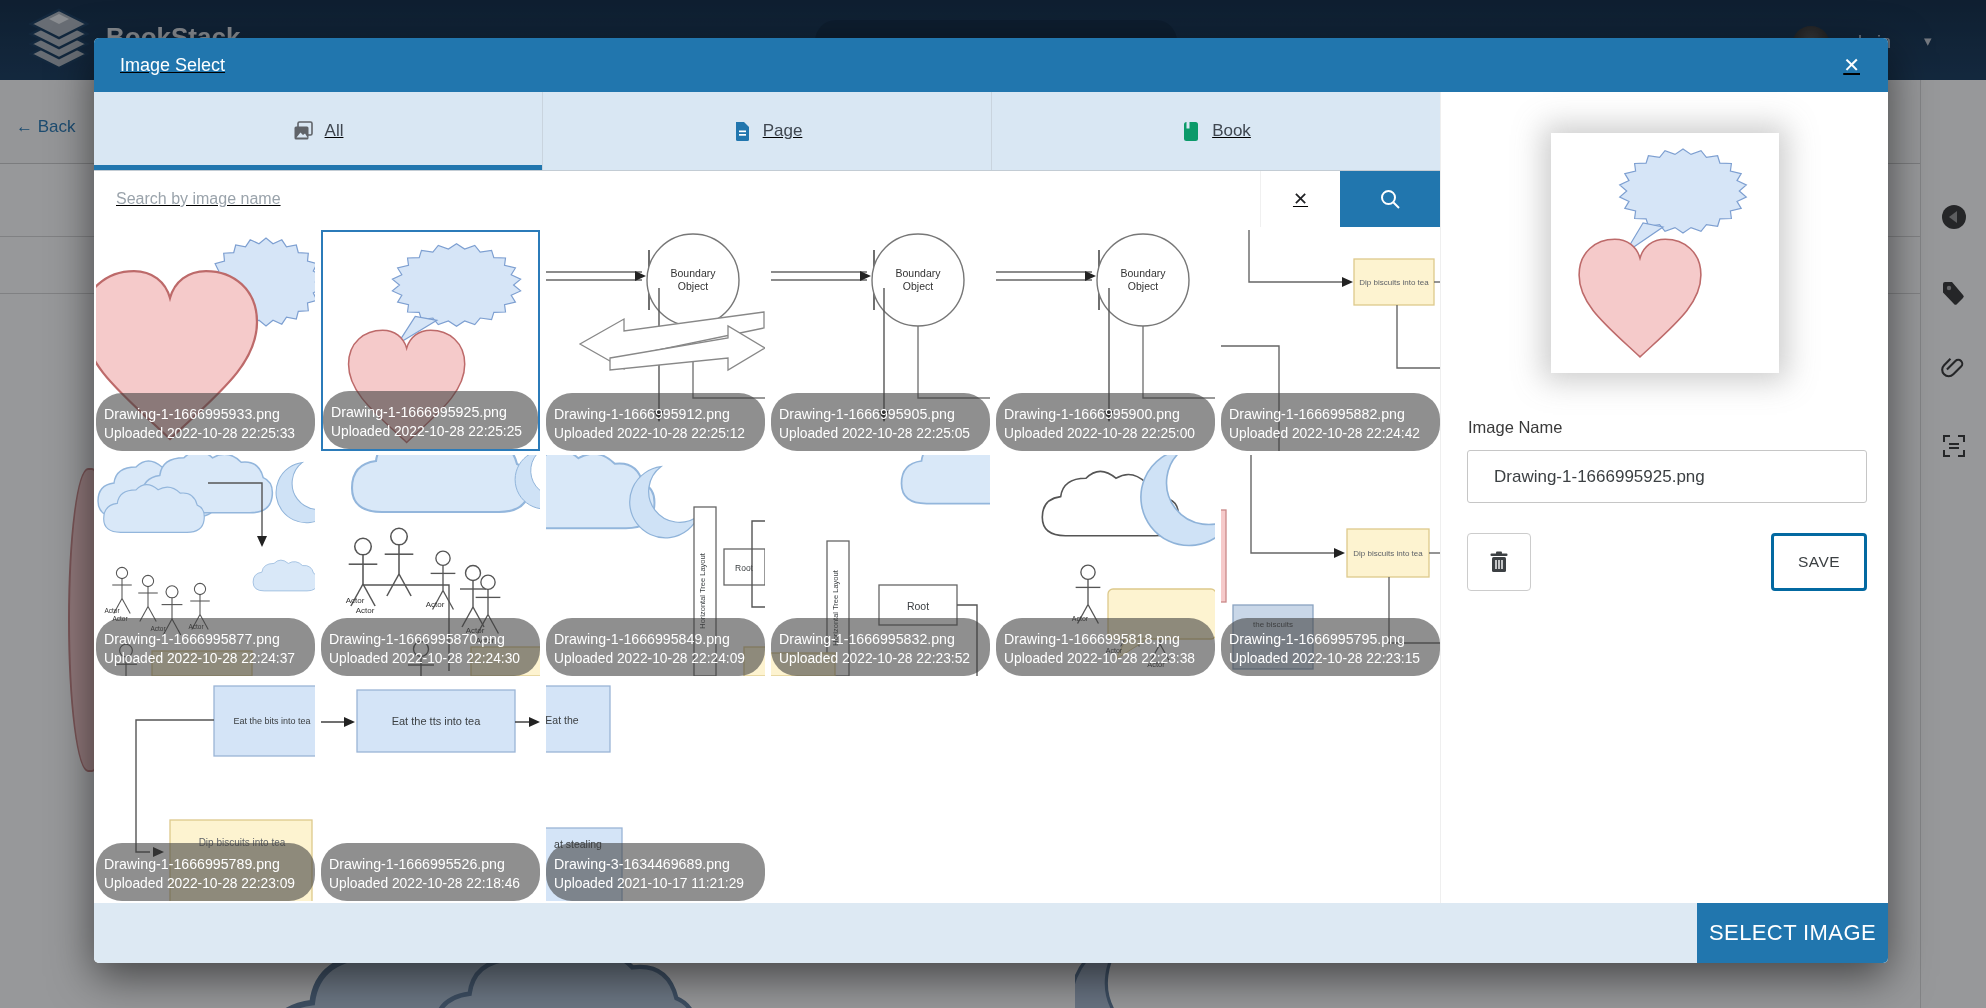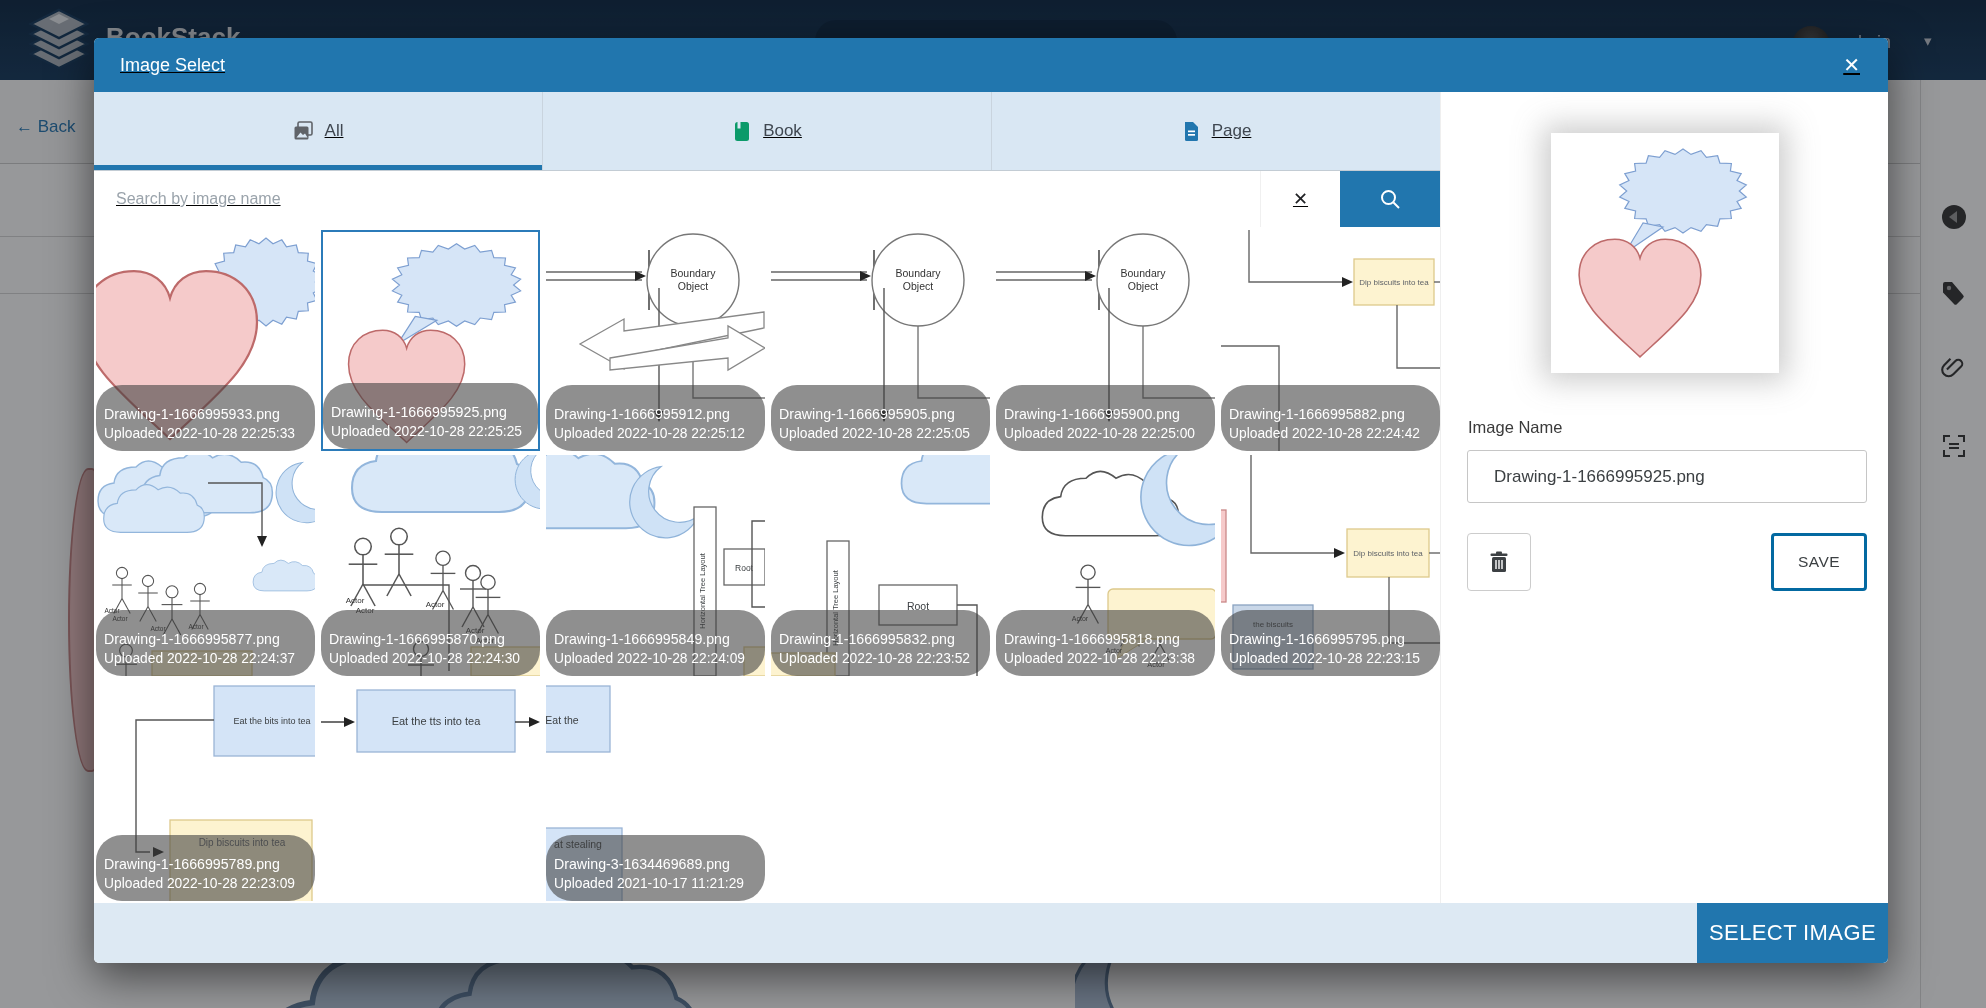--- a/index.html
+++ b/index.html
@@ -49,21 +49,21 @@
   .search-input::placeholder{color:#9aa3ab;}
   .clear-btn{width:80px;background:#fff;border:none;border-left:1px solid #f0f0f0;font-size:18px;
              color:#202124;cursor:pointer;}
   .search-btn{width:100px;background:#2176ae;border:none;cursor:pointer;display:flex;
               align-items:center;justify-content:center;}
   .grid{flex:1;display:grid;grid-template-columns:repeat(6,219px);grid-auto-rows:221px;
         gap:4px 6px;padding:3px 0 0 2px;align-content:start;overflow:hidden;background:#fff;}
   .cell{position:relative;background:#fff;overflow:hidden;cursor:pointer;box-sizing:border-box;}
   .cell.selected{border:2px solid #2b7bb9;}
   .cap{position:absolute;left:0;right:0;bottom:0;background:rgba(62,62,62,.58);color:#fff;
-       padding:20px 8px 8px 8px;border-radius:26px;}
+       padding:12px 8px 8px 8px;border-radius:26px;}
   .cap .nm{font-size:14.2px;line-height:19px;white-space:nowrap;overflow:hidden;}
   .cap .up{font-size:13.8px;line-height:19px;white-space:nowrap;overflow:hidden;}
   .m-right{flex:1;position:relative;border-left:1px solid #efefef;background:#fff;}
   .preview{position:absolute;left:110px;top:41px;width:228px;height:240px;background:#fff;
            box-shadow:0 0 28px 8px rgba(110,110,110,.35);}
   .iname-label{position:absolute;left:27px;top:326px;font-size:16.5px;color:#3a3a3a;}
   .iname-input{position:absolute;left:26px;top:358px;width:400px;height:53px;box-sizing:border-box;
                border:1px solid #c6c6c6;border-radius:3px;font-size:17px;color:#3c4043;
                padding:0 26px;font-family:inherit;outline:none;}
   .del-btn{position:absolute;left:26px;top:441px;width:64px;height:58px;background:#fff;
@@ -157,32 +157,32 @@
           <div class="tab active">
             <svg width="21" height="21" viewBox="0 0 21 21">
               <rect x="5" y="1" width="14" height="13" rx="1.5" fill="none" stroke="#5f6368" stroke-width="1.6"></rect>
               <rect x="1.5" y="5.5" width="14" height="13" rx="1.5" fill="#5f6368"></rect>
               <polygon points="3.5,16.5 7.5,11.5 10,14 12,12.5 14.5,16.5" fill="#d9e7f3"></polygon>
             </svg>
             <span>All</span>
           </div>
           <div class="tab">
             <svg width="20" height="21" viewBox="0 0 20 21">
-              <rect x="3" y="1" width="14" height="19" rx="2.5" fill="#0b9a69"></rect>
-              <rect x="5.5" y="1" width="3" height="6.5" fill="#d9e7f3"></rect>
-            </svg>
-            <span>Book</span>
-          </div>
-          <div class="tab">
-            <svg width="20" height="21" viewBox="0 0 20 21">
               <path d="M4,1 h8 l5,5 v12.5 a1.5,1.5 0 0 1 -1.5,1.5 h-10 A1.5,1.5 0 0 1 4,18.5 Z" fill="#2176ae"></path>
               <rect x="7" y="9.5" width="7" height="1.7" fill="#fff"></rect>
               <rect x="7" y="13" width="7" height="1.7" fill="#fff"></rect>
             </svg>
             <span>Page</span>
+          </div>
+          <div class="tab">
+            <svg width="20" height="21" viewBox="0 0 20 21">
+              <rect x="3" y="1" width="14" height="19" rx="2.5" fill="#0b9a69"></rect>
+              <rect x="5.5" y="1" width="3" height="6.5" fill="#d9e7f3"></rect>
+            </svg>
+            <span>Book</span>
           </div>
         </div>
 
         <div class="search-row">
           <input class="search-input" type="text" placeholder="Search by image name" style="">
           <button class="clear-btn">
             <span>✕</span>
           </button>
           <button class="search-btn">
             <svg width="22" height="22" viewBox="0 0 22 22">
@@ -501,20 +501,24 @@
   </div>
             <div class="cell">
     <div class="sketch"><svg width="100%" height="100%" viewBox="0 0 219 221" preserveAspectRatio="xMidYMid slice" xmlns="http://www.w3.org/2000/svg">
                   <polyline points="0,42 24,42" fill="none" stroke="#333" stroke-width="1.4"></polyline>
                   <polygon points="23,37 34,42 23,47" fill="#222"></polygon>
                   <rect x="36" y="10" width="158" height="62" fill="#d4e4f7" stroke="#9ab4d6" stroke-width="1.3"></rect>
                   <text x="115" y="44.92857142857143" font-size="11" fill="#3c4043" text-anchor="middle" font-family="Liberation Sans, sans-serif">Eat the tts into tea</text>
                   <polyline points="194,42 208,42" fill="none" stroke="#333" stroke-width="1.4"></polyline>
                   <polygon points="208,37 219,42 208,47" fill="#222"></polygon>
                 </svg></div>
+    <div class="cap">
+      <div class="nm">Drawing-1-1666995526.png</div>
+      <div class="up">Uploaded 2022-10-28 22:18:46</div>
+    </div>
   </div>
             <div class="cell">
     <div class="sketch"><svg width="100%" height="100%" viewBox="0 0 219 221" preserveAspectRatio="xMidYMid slice" xmlns="http://www.w3.org/2000/svg">
                   <rect x="-36" y="6" width="100" height="66" fill="#d4e4f7" stroke="#9ab4d6" stroke-width="1.3"></rect>
                   <text x="16" y="44" font-size="10.5" fill="#3c4043" text-anchor="middle" font-family="Liberation Sans, sans-serif">Eat the</text>
                   <rect x="-10" y="148" width="86" height="76" fill="#d4e4f7" stroke="#9ab4d6" stroke-width="1.3"></rect>
                   <text x="32" y="168" font-size="10.5" fill="#3c4043" text-anchor="middle" font-family="Liberation Sans, sans-serif">at stealing</text>
                 </svg></div>
     <div class="cap">
       <div class="nm">Drawing-3-1634469689.png</div>

